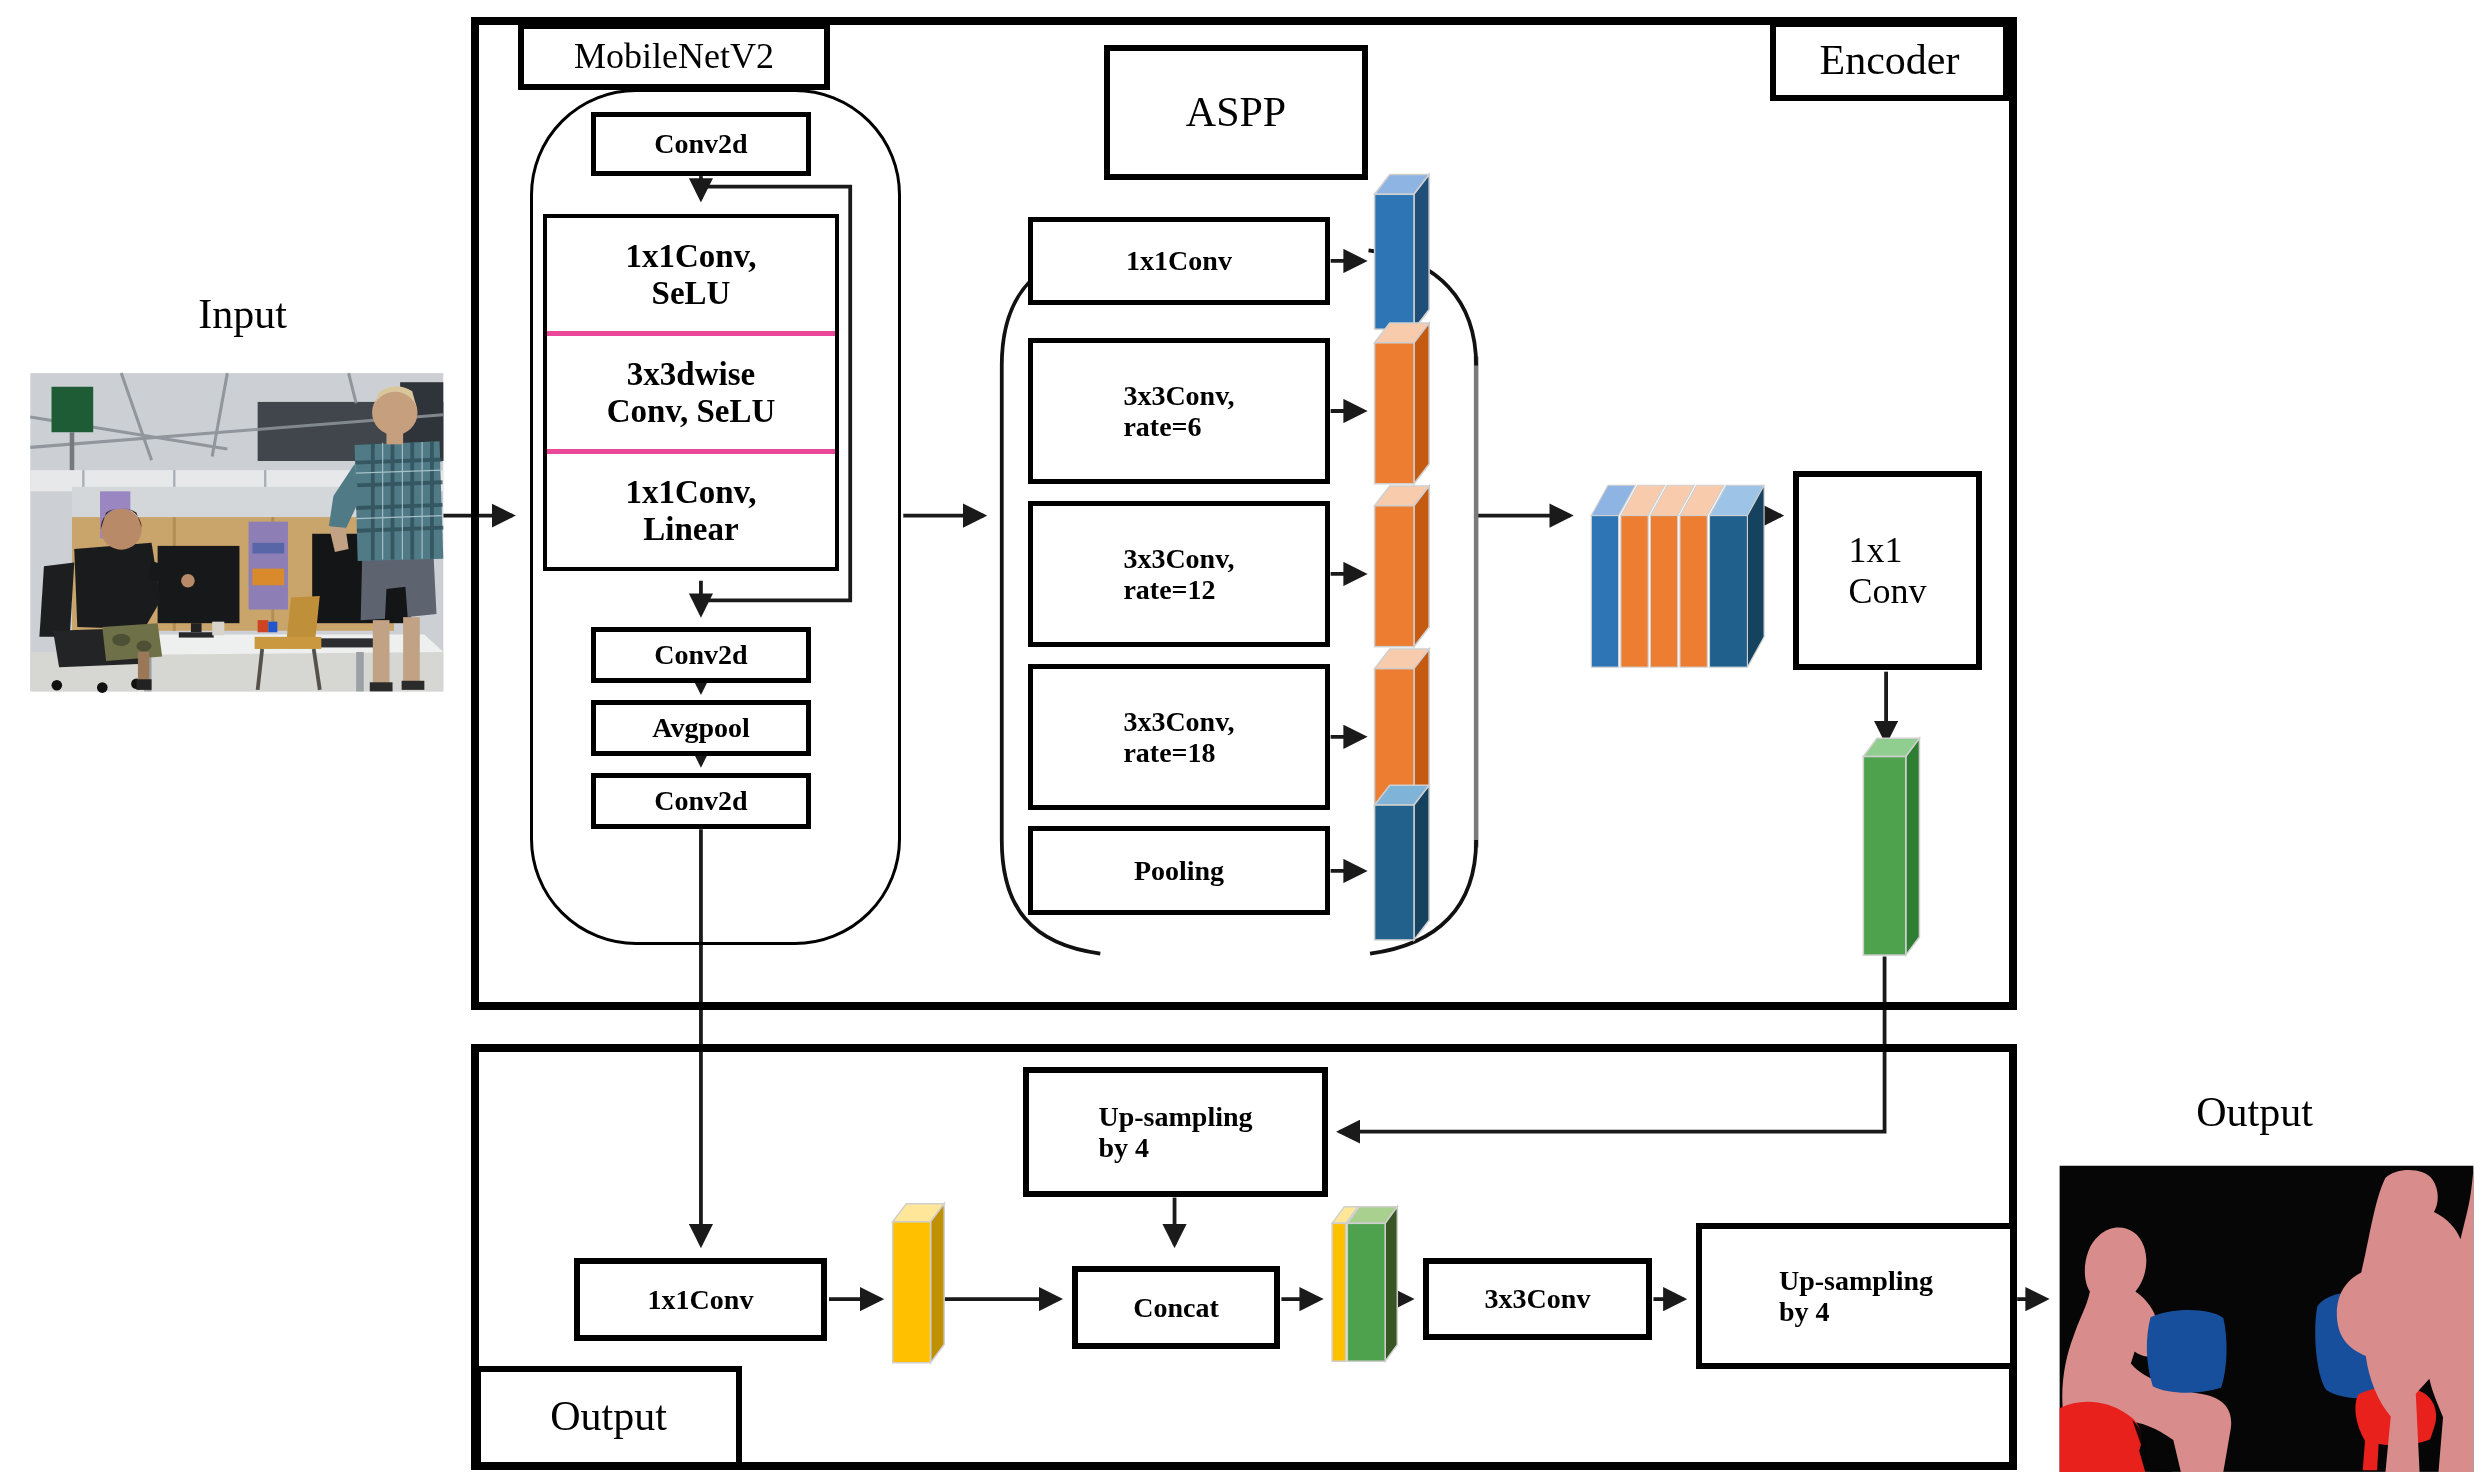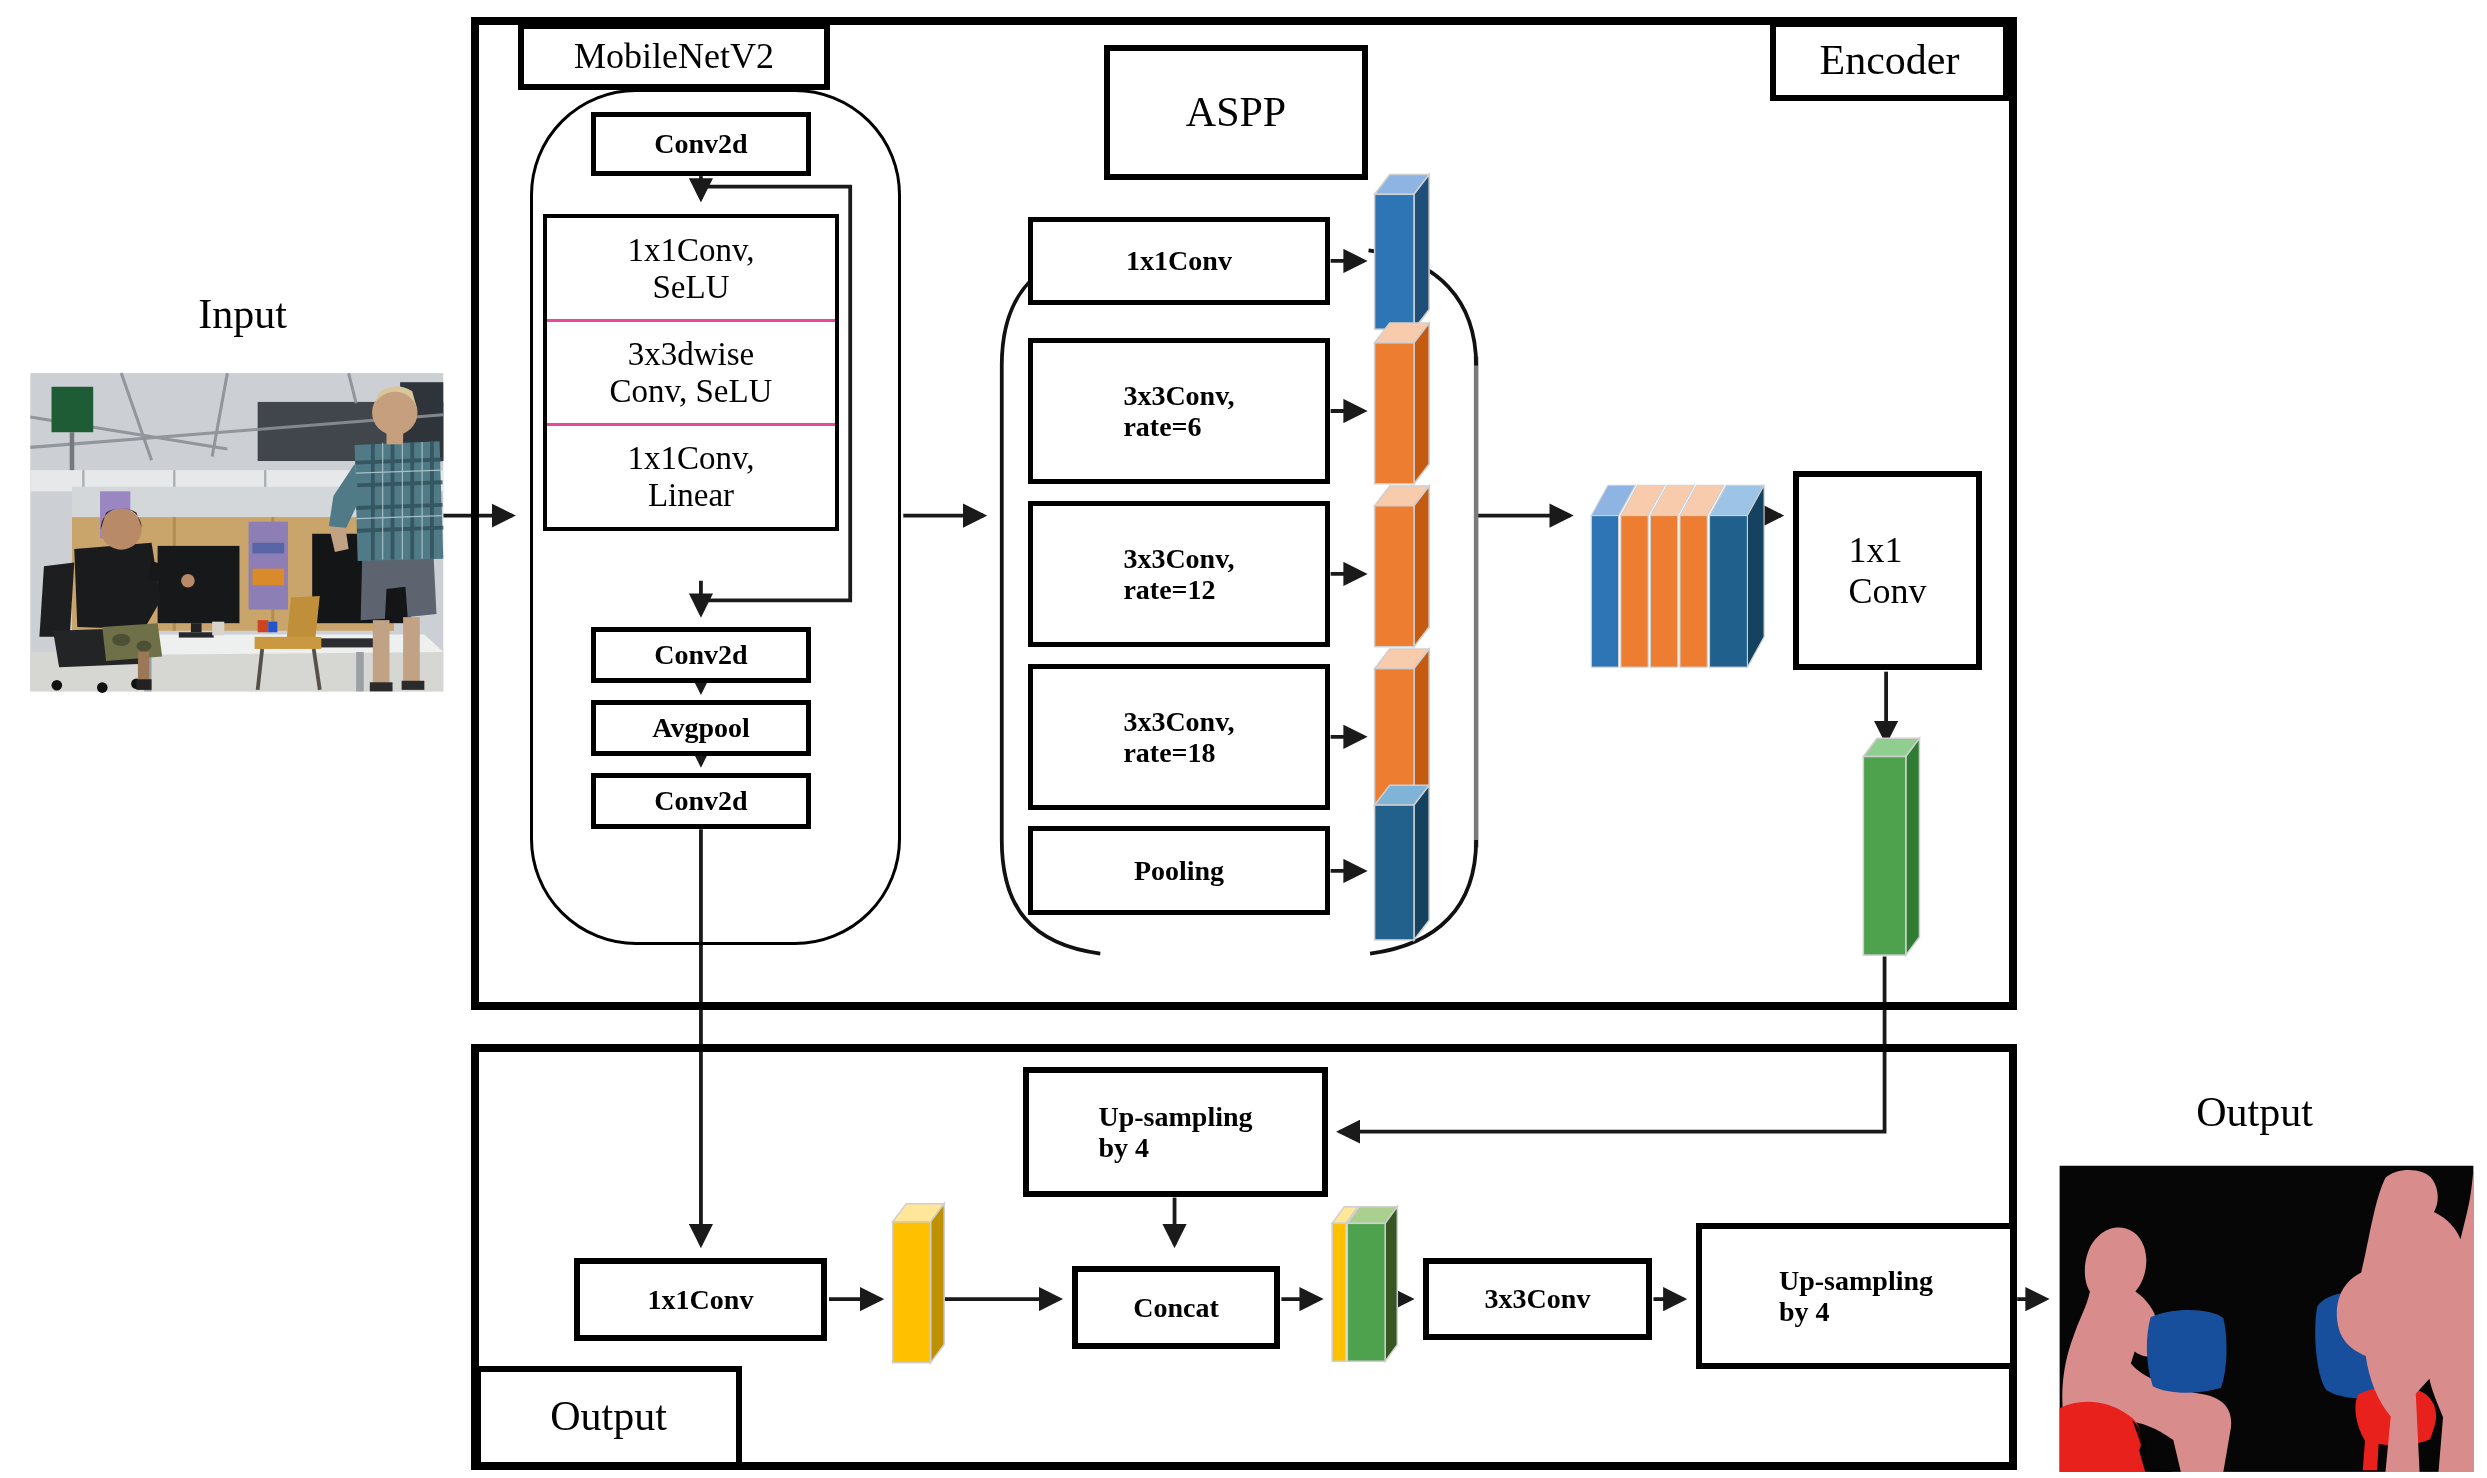--- a/index.html
+++ b/index.html
@@ -12,21 +12,21 @@
   .bw11{border-width:8.3px;} .bw9{border-width:6.8px;} .bw8{border-width:6px;}
   .bw7{border-width:5.3px;}
   .f56{font-size:42px;} .f48{font-size:36px;} .f46{font-size:28px;font-weight:bold;} .f44{font-size:33px;}
   .freelabel{position:absolute;display:flex;align-items:center;justify-content:center;
              text-align:center;font-size:42px;}
   .pill{position:absolute;border:3px solid #000;border-radius:106px;box-sizing:border-box;background:transparent;}
   .stack{position:absolute;border:4.5px solid #000;box-sizing:border-box;background:#fff;
          display:flex;flex-direction:column;}
   .stack .row{flex:1;display:flex;align-items:center;justify-content:center;text-align:center;
               white-space:pre-line;line-height:1.1;}
-  .stack .row + .row{border-top:3px solid #ec4899;}
+  .stack .row + .row{border-top:5px solid #ec4899;}
 </style>
 </head>
 <body>
 
 <div id="canvas">
 
   <svg id="wires" viewBox="0 0 3282 1951" xmlns="http://www.w3.org/2000/svg">
     <defs>
       <marker id="arw" viewBox="0 0 10 10" refX="8.5" refY="5" markerWidth="6.4" markerHeight="6.4" orient="auto-start-reverse">
           <path d="M0 0 L10 5 L0 10 z" fill="#1a1a1a"></path>
@@ -258,21 +258,21 @@
   <div class="freelabel" style="left:2122px;top:1087px;width:265px;height:49px;">Output</div>
 
   <div class="box bw11" style="left:471px;top:16.7px;width:1546px;height:993px;background:transparent;"></div>
   <div class="box bw8 f56" style="left:1770px;top:21px;width:239px;height:80px;">Encoder</div>
 
   <div class="box bw8 f48" style="left:518px;top:23px;width:312px;height:67px;">MobileNetV2</div>
   <div class="pill" style="left:530px;top:89px;width:371px;height:856px;"></div>
 
   <div class="box bw7 f46" style="left:591px;top:112px;width:220px;height:64px;">Conv2d</div>
 
-  <div class="stack f44" style="left:543px;top:214px;width:296px;height:317px;">
+  <div class="stack f44" style="left:543px;top:214px;width:296px;height:357px;font-weight:bold;">
     <div class="row">1x1Conv,
 SeLU</div>
     <div class="row">3x3dwise
 Conv, SeLU</div>
     <div class="row">1x1Conv,
 Linear</div>
   </div>
 
   <div class="box bw7 f46" style="left:591px;top:627px;width:220px;height:56px;">Conv2d</div>
   <div class="box bw7 f46" style="left:591px;top:700px;width:220px;height:56px;">Avgpool</div>

